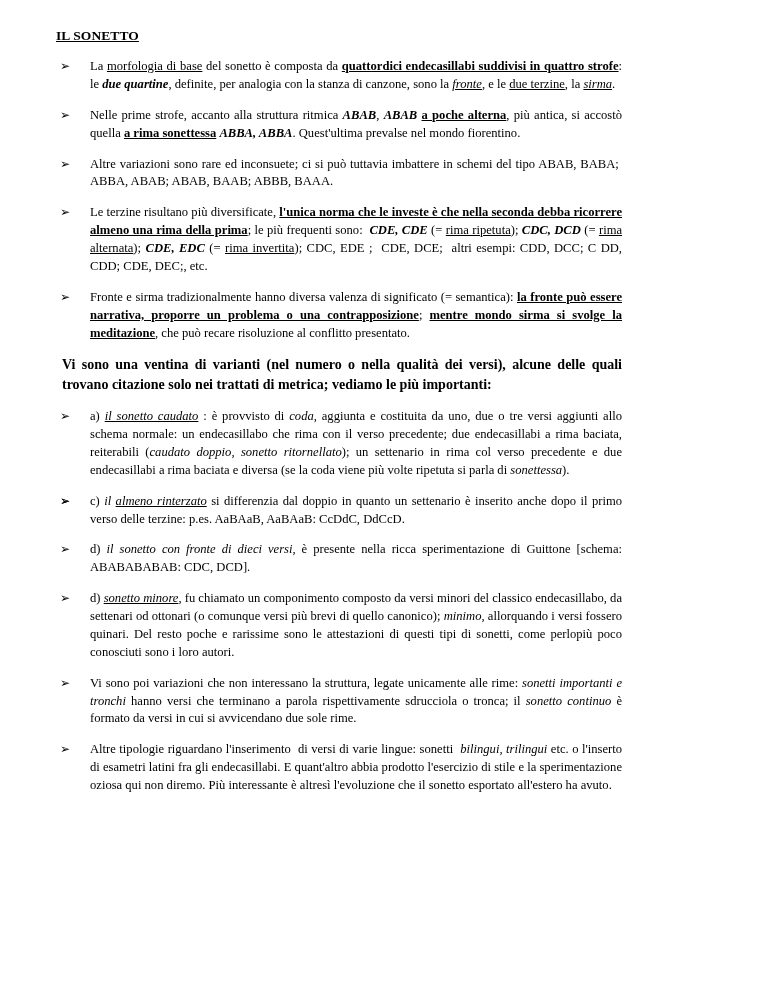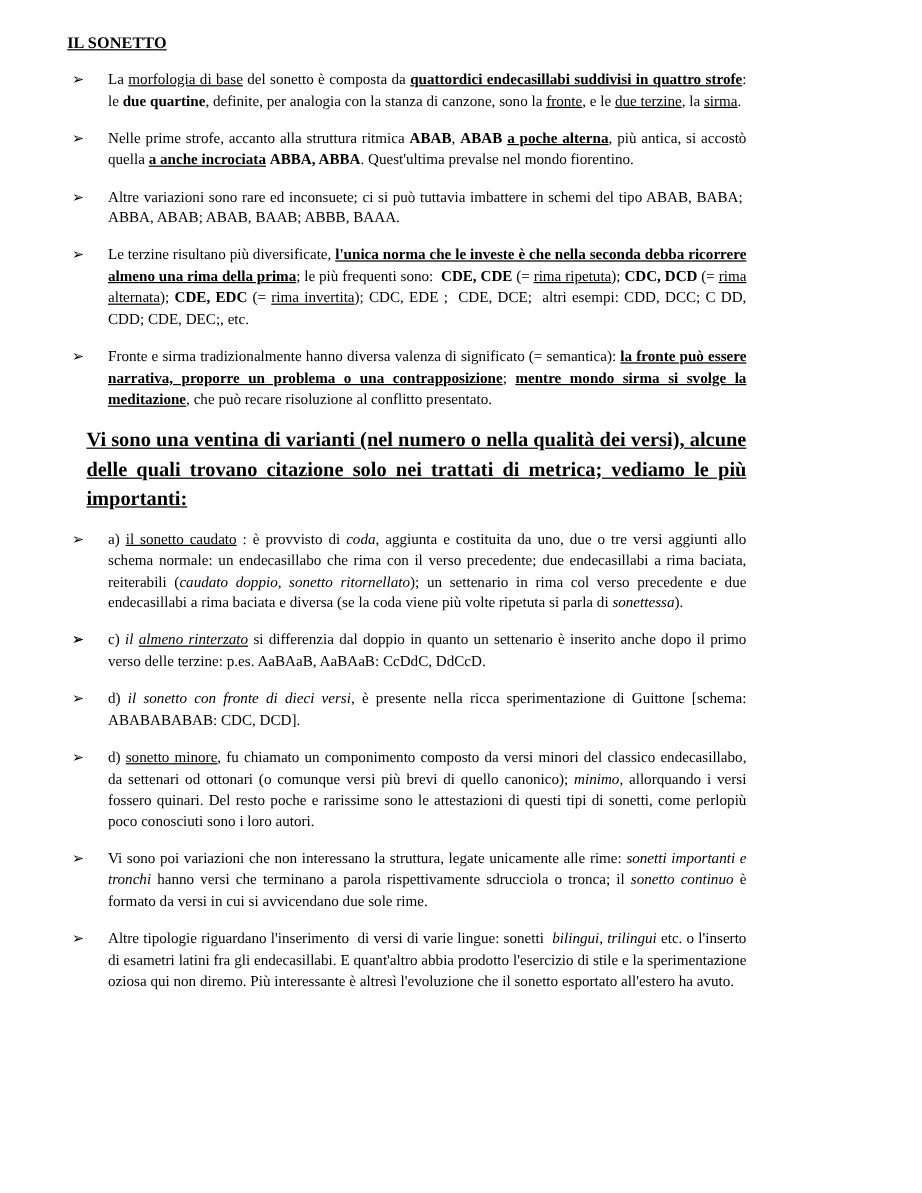--- a/index.html
+++ b/index.html
@@ -42,43 +42,42 @@
   }
   .bullet-item .marker {
     position: absolute;
     left: 4px;
     top: 0px;
     font-size: 12px;
     line-height: 1.42;
     color: #000;
   }
   .para-plain {
-    font-size: 17px;
+    font-size: 14px;
     line-height: 1.42;
     text-align: justify;
     font-weight: bold;
-    margin: 0 0 13px 16px;
-    text-decoration: underline;
+    margin: 0 0 13px 6px;
   }
-  b { font-weight: bold; }
+  b { font-weight: bold; font-style: italic; }
   i { font-style: italic; }
   .bu { text-decoration: underline; }
   .biu { font-weight: bold; text-decoration: underline; }
-  .iu { text-decoration: underline; }
+  .iu { font-style: italic; text-decoration: underline; }
 </style>
 </head>
 <body>
 
 <div class="page">
 
   <h1 class="doc-title">IL SONETTO</h1>
 
   <ul class="bullet-list" id="main-list">
       <li class="bullet-item"><span class="marker">➢</span><span>La <span class="bu">morfologia di base</span> del sonetto è composta da <span class="biu">quattordici endecasillabi suddivisi in quattro strofe</span>: le <b>due quartine</b>, definite, per analogia con la stanza di canzone, sono la <span class="iu">fronte</span>, e le <span class="bu">due terzine</span>, la <span class="iu">sirma</span>.</span></li>
-      <li class="bullet-item"><span class="marker">➢</span><span>Nelle prime strofe, accanto alla struttura ritmica <b>ABAB</b>, <b>ABAB</b> <span class="biu">a poche alterna</span>, più antica, si accostò quella <span class="biu">a anche incrociata</span> <b>ABBA, ABBA</b>. Quest'ultima prevalse nel mondo fiorentino.</span></li>
+      <li class="bullet-item"><span class="marker">➢</span><span>Nelle prime strofe, accanto alla struttura ritmica <b>ABAB</b>, <b>ABAB</b> <span class="biu">a poche alterna</span>, più antica, si accostò quella <span class="biu">a rima sonettessa</span> <b>ABBA, ABBA</b>. Quest'ultima prevalse nel mondo fiorentino.</span></li>
       <li class="bullet-item"><span class="marker">➢</span><span>Altre variazioni sono rare ed inconsuete; ci si può tuttavia imbattere in schemi del tipo ABAB, BABA;&nbsp; ABBA, ABAB; ABAB, BAAB; ABBB, BAAA.</span></li>
       <li class="bullet-item"><span class="marker">➢</span><span>Le terzine risultano più diversificate, <span class="biu">l'unica norma che le investe è che nella seconda debba ricorrere almeno una rima della prima</span>; le più frequenti sono:&nbsp; <b>CDE, CDE</b> (= <span class="bu">rima ripetuta</span>); <b>CDC, DCD</b> (= <span class="bu">rima alternata</span>); <b>CDE, EDC</b> (= <span class="bu">rima invertita</span>); CDC, EDE ;&nbsp; CDE, DCE;&nbsp; altri esempi: CDD, DCC; C DD, CDD; CDE, DEC;, etc.</span></li>
       <li class="bullet-item"><span class="marker">➢</span><span>Fronte e sirma tradizionalmente hanno diversa valenza di significato (= semantica): <span class="biu">la fronte può essere narrativa, proporre un problema o una contrapposizione</span>; <span class="biu">mentre mondo sirma si svolge la meditazione</span>, che può recare risoluzione al conflitto presentato.</span></li>
     </ul>
 
   <p class="para-plain">Vi sono una ventina di varianti (nel numero o nella qualità dei versi), alcune delle quali trovano citazione solo nei trattati di metrica; vediamo le più importanti:</p>
 
   <ul class="bullet-list" id="varianti-list">
       <li class="bullet-item"><span class="marker">➢</span><span>a) <span class="iu">il sonetto caudato</span> : è provvisto di <i>coda</i>, aggiunta e costituita da uno, due o tre versi aggiunti allo schema normale: un endecasillabo che rima con il verso precedente; due endecasillabi a rima baciata, reiterabili (<i>caudato doppio, sonetto ritornellato</i>); un settenario in rima col verso precedente e due endecasillabi a rima baciata e diversa (se la coda viene più volte ripetuta si parla di <i>sonettessa</i>).</span></li>
       <li class="bullet-item"><span class="marker">➢</span></li>

